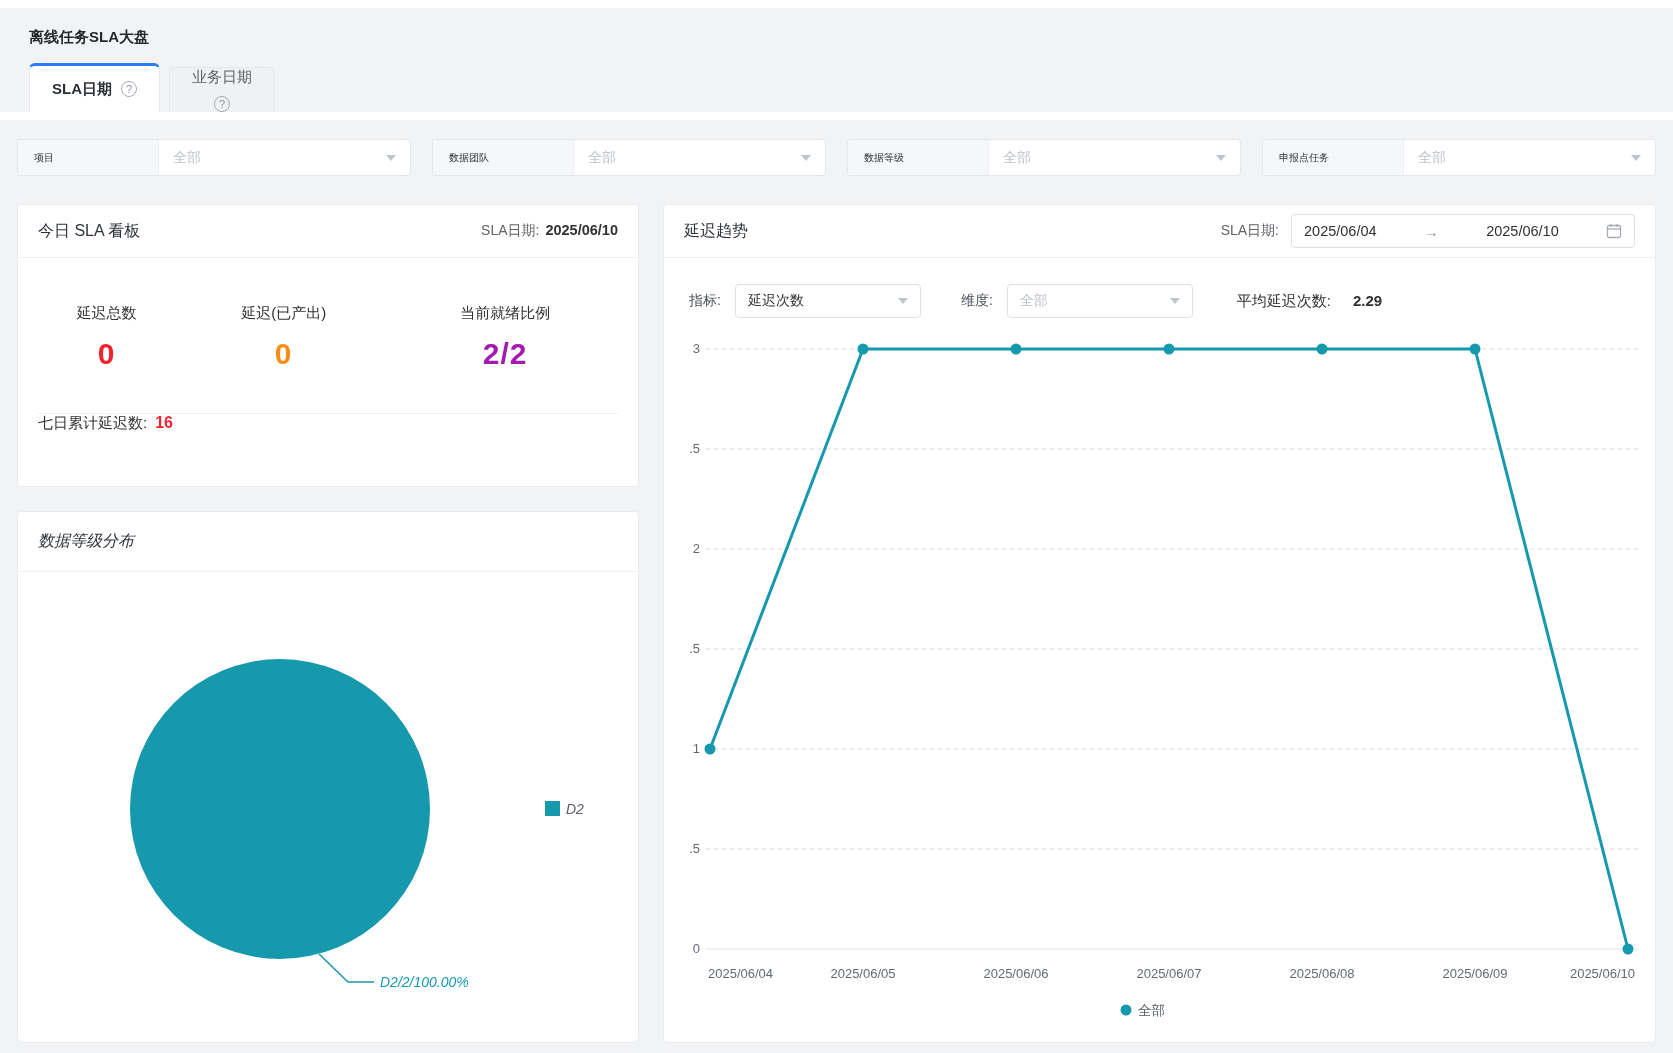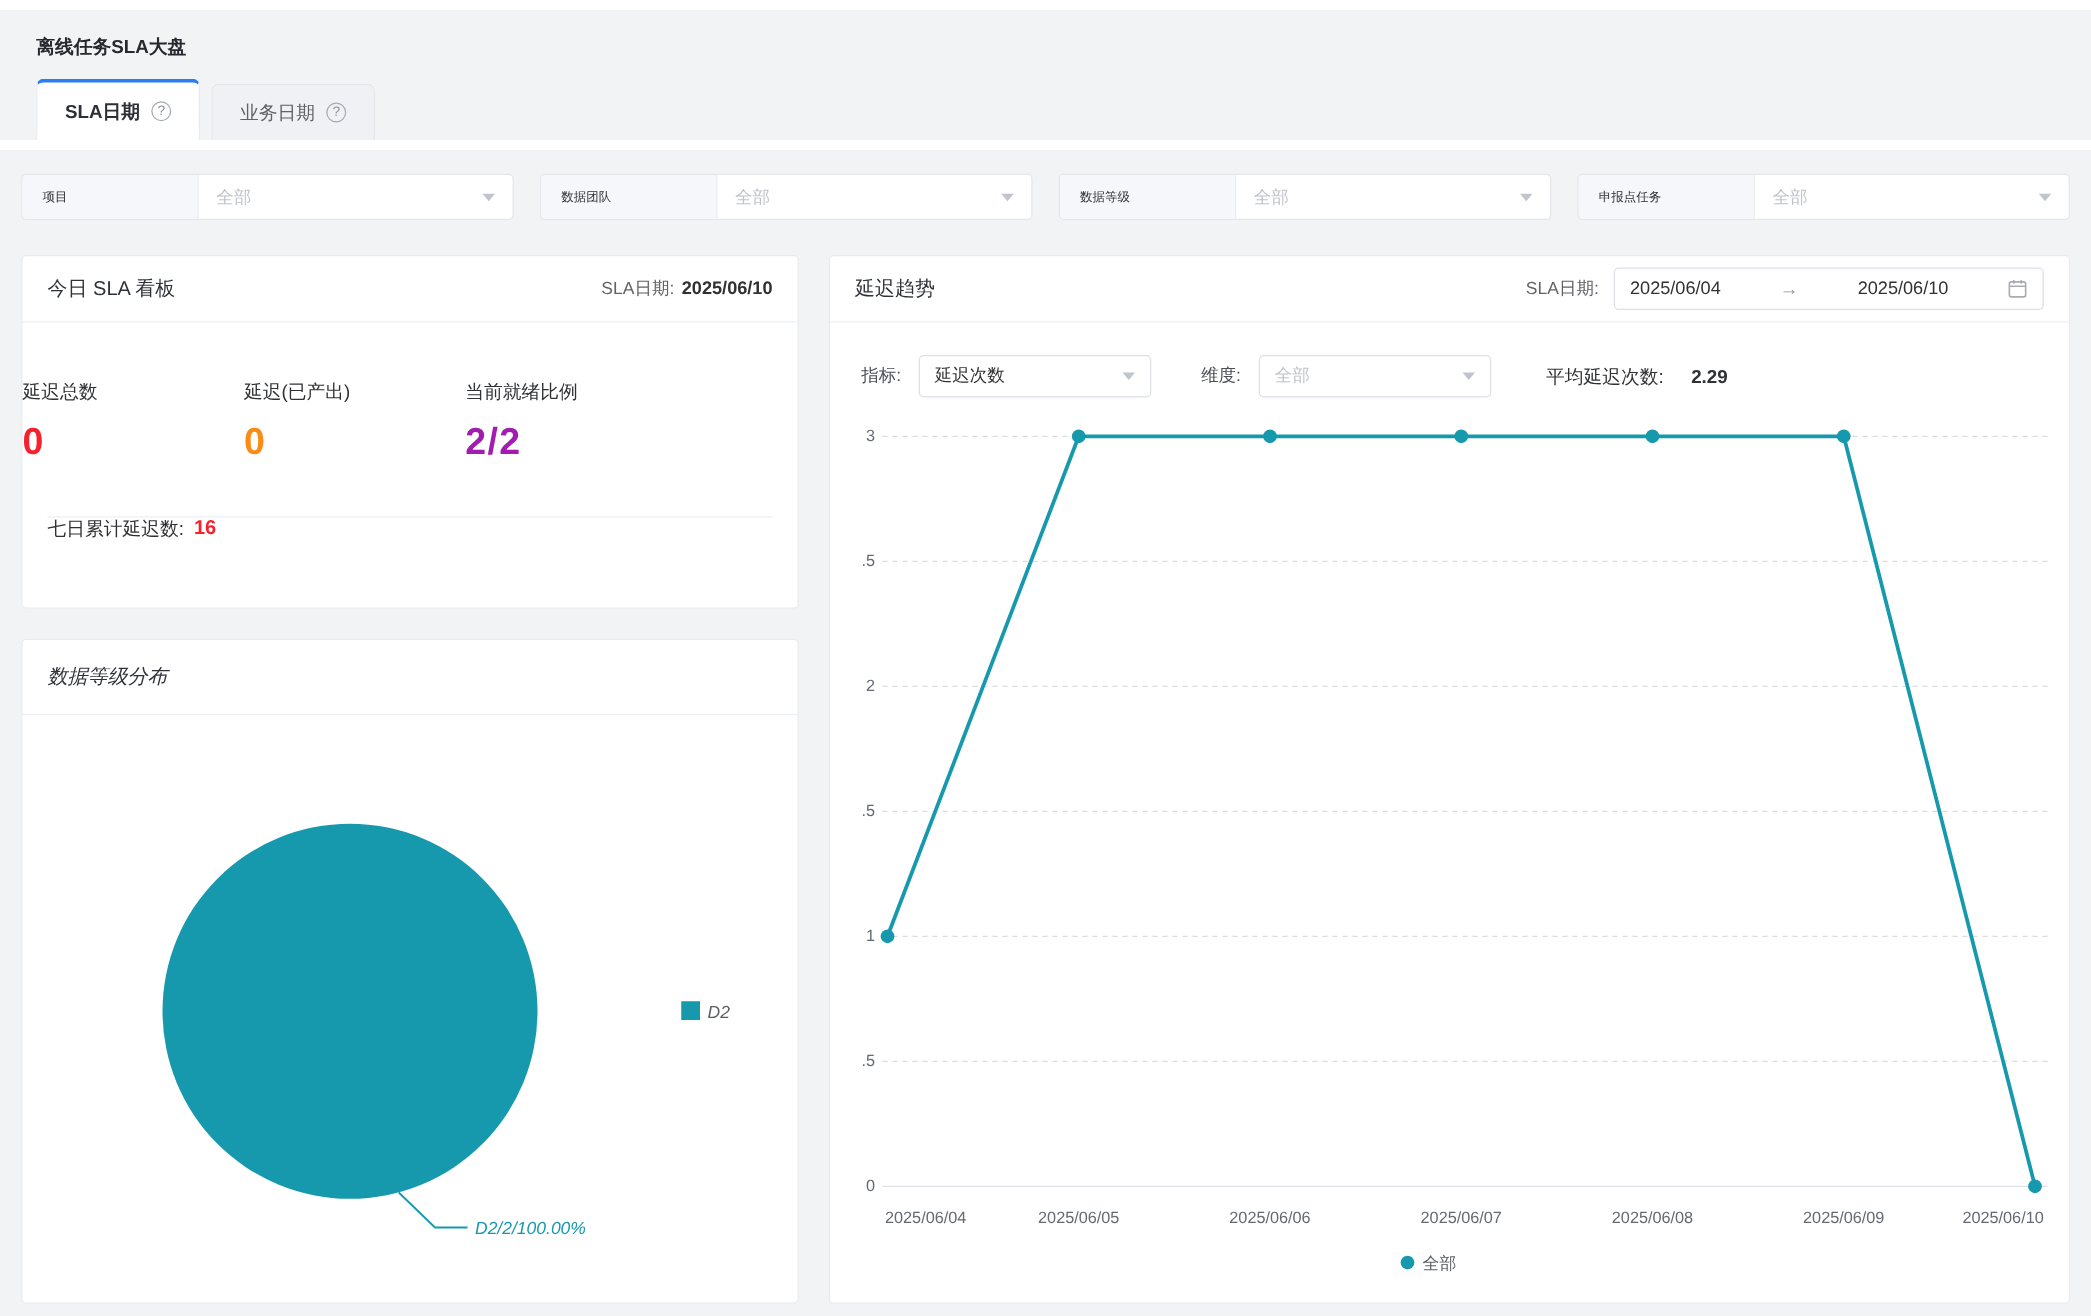--- a/index.html
+++ b/index.html
@@ -8,21 +8,21 @@
   .top-white { height:8px; background:#fff; }
   .page-title { padding:20px 0 0 29px; font-size:15px; font-weight:700; color:#25282e; }
 
   
   .tabs { display:flex; align-items:flex-end; margin:16px 0 0 29px; height:49px; }
   .tab { display:flex; align-items:center; gap:9px; padding:0 22px; cursor:pointer;
          border:1px solid #e4e7ea; border-bottom:none; border-radius:6px 6px 0 0;
          background:#eff1f4; height:45px; font-size:15px; color:#606266; }
   .tab.active { background:#fff; border-color:#e8eaed; border-top:3px solid #2b7cf7;
                 height:49px; color:#2b2f36; font-weight:700; }
-  .tab + .tab { margin-left:9px; }
+  .tab + .tab { margin-left:9px;flex-direction:column; }
   .help-icon { width:16px; height:16px; border:1px solid #a6abb3; border-radius:50%;
                display:inline-flex; align-items:center; justify-content:center;
                font-size:11px; color:#8d939c; font-weight:400; }
   .tab-strip { height:8px; background:#fff; }
 
   
   .filters { display:flex; gap:21px; padding:19px 17px 0; }
   .filter-group { flex:1; display:flex; height:37px; border:1px solid #e3e6eb; border-radius:4px;
                   background:#fff; overflow:hidden; }
   .filter-label { background:#f5f7fa; border-right:1px solid #eceef2; min-width:141px;
@@ -39,21 +39,21 @@
   .col-left { width:622px; }
   .col-right { flex:1; }
   .card-header { height:53px; display:flex; align-items:center; justify-content:space-between;
                  padding:0 20px; border-bottom:1px solid #eef0f3; }
   .card-title { font-size:16px; font-weight:500; color:#2f3339; }
 
   
   .today-card { height:283px; }
   .hdr-date { font-size:14px; color:#606266; }
   .hdr-date b { color:#303133; font-weight:700; margin-left:6px; font-size:14.5px; }
-  .stats { display:flex; padding-top:46px; }
+  .stats { display:flex; padding-top:46px; text-align:center; }
   .stat { flex:1; }
   .stat:last-child { flex:1.5; }
   .stat-label { font-size:15px; color:#303133; }
   .stat-value { margin-top:14px; font-size:30px; font-weight:700; letter-spacing:1px; }
   .today-divider { border-top:1px solid #eef0f3; margin:42px 20px 0; }
   .today-footer { height:60px; display:flex; align-items:flex-start; padding:0 20px; font-size:15px; color:#303133; }
   .today-footer b { margin-left:8px; font-size:16px; font-weight:700; }
 
   
   .dist-card { margin-top:24px; height:532px;font-style:italic; }

